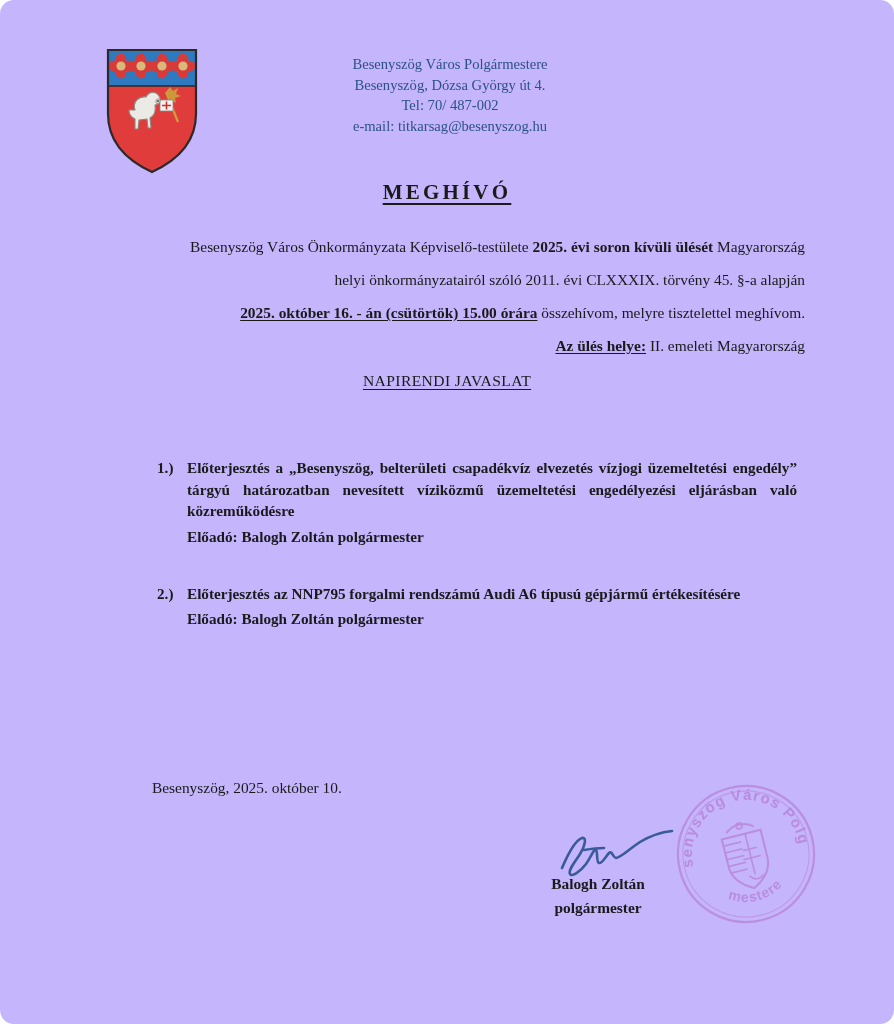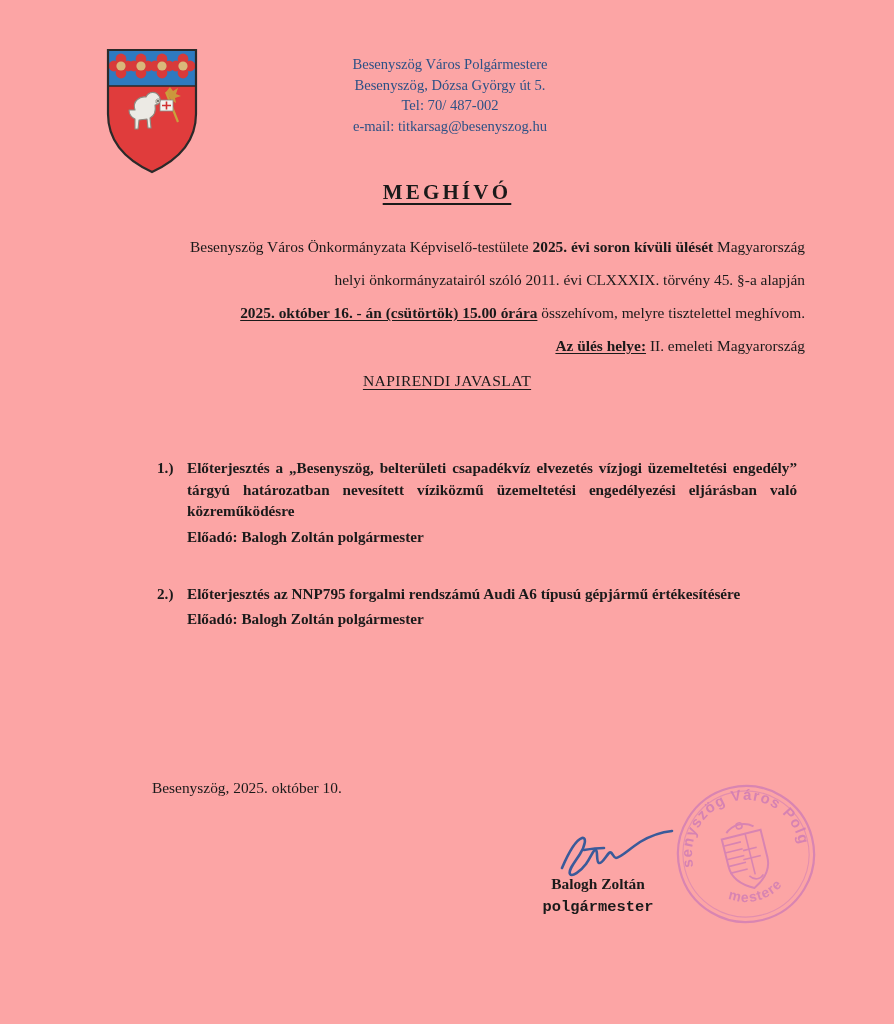--- a/index.html
+++ b/index.html
@@ -12,21 +12,22 @@
     height: 1024px;
     position: relative;
     font-family: "Liberation Serif", "DejaVu Serif", serif;
     color: #1a1a1a;
     overflow: hidden;
   }
 
   .page {
     position: absolute;
     inset: 0;
-    background: #fca5a5;
+    background: #c4b5fd;
+    border-radius: 14px;
   }
 
   
   .letterhead {
     position: absolute;
     top: 42px;
     left: 0;
     width: 894px;
     height: 135px;
   }
@@ -153,21 +154,21 @@
     position: absolute;
     left: 86px;
     top: 0;
   }
   .sig-name, .sig-role {
     font-size: 15.4px;
     font-weight: bold;
     line-height: 23px;
     margin-top: -4px;
   }
-  .sig-role { margin-top: 1px; font-family: Liberation Mono, monospace; }
+  .sig-role { margin-top: 1px; }
 
   
   .stamp {
     position: absolute;
     left: 672px;
     top: 780px;
     width: 148px;
     height: 148px;
     opacity: 0.55;
     transform: rotate(-14deg);
@@ -237,21 +238,21 @@
           <circle cx="54" cy="55" r="0.9" fill="#4a463f"></circle>
         </g>
 
         <path d="M4 4 H92 V68 C92 96 74 114 48 126 C22 114 4 96 4 68 Z" fill="none" stroke="#2a2a2a" stroke-width="2.2"></path>
         <line x1="4" y1="40" x2="92" y2="40" stroke="#2a2a2a" stroke-width="1.6"></line>
       </svg>
     </div>
 
     <div class="contact-block">
       <div>Besenyszög Város Polgármestere</div>
-      <div>Besenyszög, Dózsa György út 5.</div>
+      <div>Besenyszög, Dózsa György út 4.</div>
       <div>Tel: 70/ 487-002</div>
       <div>e-mail: titkarsag@besenyszog.hu</div>
     </div>
   </div>
 
   <div class="doc-title">MEGHÍVÓ</div>
 
   <div class="body-text">
     <p><span>Besenyszög Város Önkormányzata Képviselő-testülete </span><span class="b">2025. évi soron kívüli ülését</span><span> Magyarország</span></p>
 

